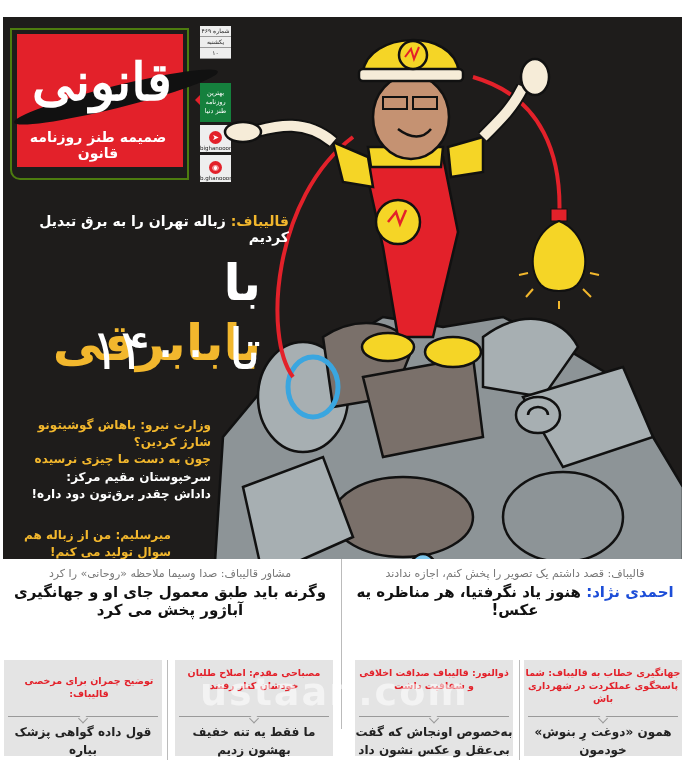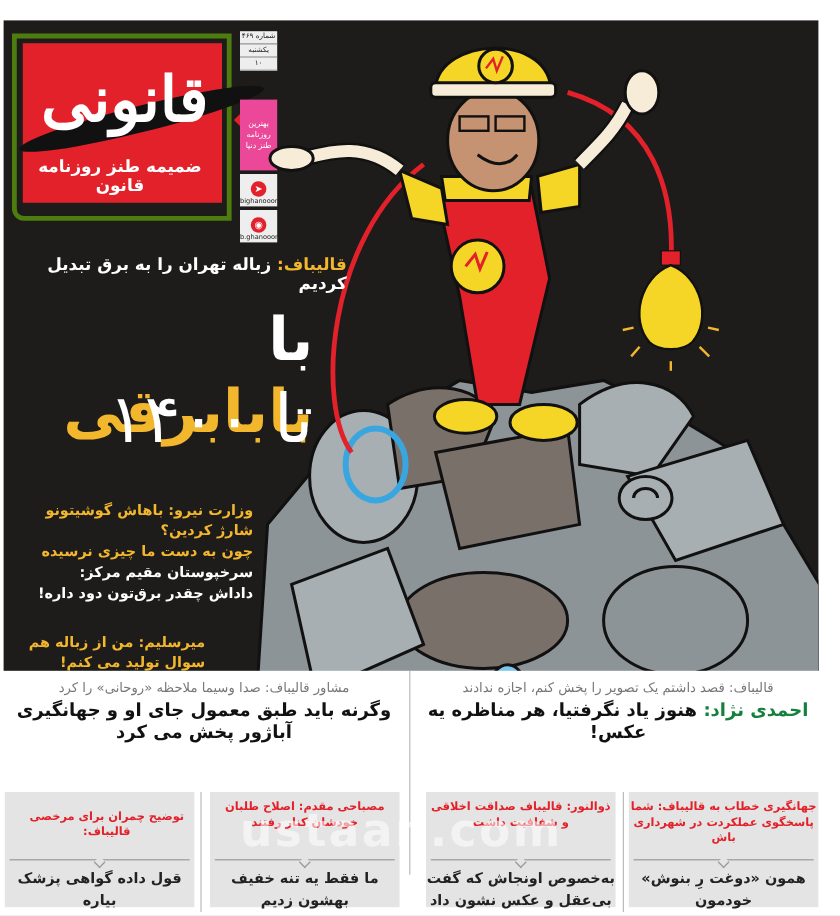--- a/index.html
+++ b/index.html
@@ -1,47 +1,47 @@
 <!DOCTYPE html>
 <html><head>
 <meta charset="utf-8">
 <style>
   html,body{margin:0;padding:0;background:#fff;}
   body{width:700px;height:763px;position:relative;overflow:hidden;font-family:"DejaVu Sans",sans-serif;}
   .cover{position:absolute;left:3px;top:17px;width:679px;height:576px;background:#1e1c1b;overflow:hidden;}
   
-  .mast{position:absolute;left:7px;top:11px;width:175px;height:148px;background:#1e1c1b;border:4px solid #4d7c0f;border-radius:0 0 0 10px;}
+  .mast{position:absolute;left:7px;top:11px;width:175px;height:148px;background:#1e1c1b;border:2px solid #4d7c0f;border-radius:0 0 0 10px;}
   .logo{position:absolute;left:13px;top:16px;width:166px;height:133px;background:#e3212a;}
   .logo-word{position:absolute;left:10px;top:18px;width:150px;text-align:center;color:#fff;font-family:"DejaVu Serif",serif;font-weight:bold;font-size:52px;line-height:60px;direction:rtl;}
   .logo-stroke{position:absolute;left:-6px;top:52px;width:210px;height:22px;background:#111;border-radius:50%;transform:rotate(-14deg);}
   .logo-sub{position:absolute;left:6px;bottom:6px;width:150px;text-align:center;color:#fff;font-size:14px;font-weight:bold;direction:rtl;}
   .side{position:absolute;left:197px;top:9px;width:31px;height:162px;}
   .side .info{background:#eee;color:#222;font-size:6px;line-height:10px;text-align:center;border-bottom:1px solid #999;direction:rtl;height:10px;overflow:hidden;}
-  .side .badge{margin-top:24px;background:#ec4899;color:#fff;font-size:6.5px;line-height:9px;text-align:center;padding:16px 0;direction:rtl;position:relative;}
+  .side .badge{margin-top:24px;background:#15803d;color:#fff;font-size:6.5px;line-height:9px;text-align:center;padding:6px 0;direction:rtl;position:relative;}
   .side .badge:before{content:"";position:absolute;left:-5px;top:12px;border:5px solid transparent;border-right-color:#e3212a;border-left:0;}
   .side .soc{background:#eee;margin-top:3px;height:27px;text-align:center;}
   .soc .circ{display:inline-block;width:13px;height:13px;border-radius:50%;background:#e3212a;color:#fff;font-size:8px;line-height:13px;margin-top:3px;}
   .soc .lbl{font-size:5.5px;color:#222;display:block;line-height:8px;}
   
   .kicker{position:absolute;left:8px;top:196px;width:278px;text-align:right;direction:rtl;color:#fff;font-weight:bold;font-size:14px;}
   .kicker .hl{color:#f2b72d;}
   .big1{position:absolute;left:18px;top:236px;width:240px;text-align:right;direction:rtl;font-weight:bold;font-size:50px;line-height:60px;color:#fff;}
   .big1 .hl{color:#f2b72d;}
   .big2{position:absolute;left:18px;top:300px;width:240px;text-align:right;direction:rtl;font-weight:normal;font-size:56px;line-height:66px;color:#fff;}
   .quote{position:absolute;left:8px;width:200px;text-align:right;direction:rtl;font-weight:bold;font-size:12px;line-height:17px;}
   .q-yellow{color:#f2b72d;}
   .q-white{color:#fff;}
   
   .art{position:absolute;left:180px;top:0;width:500px;height:576px;}
   
   .bottom{position:absolute;left:0;top:559px;width:700px;height:204px;background:#fff;text-decoration:underline;}
   .col{position:absolute;top:0;width:340px;height:60px;direction:rtl;text-align:center;}
   .col .sub{font-size:11px;color:#777;margin-top:8px;}
   .col .main{font-size:15px;font-weight:bold;color:#111;margin-top:3px;}
-  .col .main .red{color:#15803d;}
+  .col .main .red{color:#1d4ed8;}
   .vline{position:absolute;left:341px;top:0;width:1px;height:170px;background:#bbb;}
   .box{position:absolute;top:67px;width:158px;height:96px;background:#e4e4e4;direction:rtl;text-align:center;}
   .box .bt{color:#e3212a;font-weight:bold;font-size:9.5px;line-height:13px;padding-top:6px;height:50px;}
   .box .sep{height:1px;background:#999;margin:0 4px;position:relative;}
   .box .sep:after{content:"";position:absolute;left:50%;top:-1px;width:6px;height:6px;background:#e4e4e4;border-right:1px solid #999;border-bottom:1px solid #999;transform:translateX(-50%) rotate(45deg);}
   .box .bb{color:#222;font-size:12px;line-height:18px;padding-top:6px;font-weight:bold;}
   .boxsep{position:absolute;top:660px;width:1px;height:100px;background:#bbb;}
   .wm{position:absolute;left:200px;top:670px;font-size:38px;font-weight:bold;color:rgba(255,255,255,0.55);letter-spacing:2px;pointer-events:none;}
 </style>
 </head>

